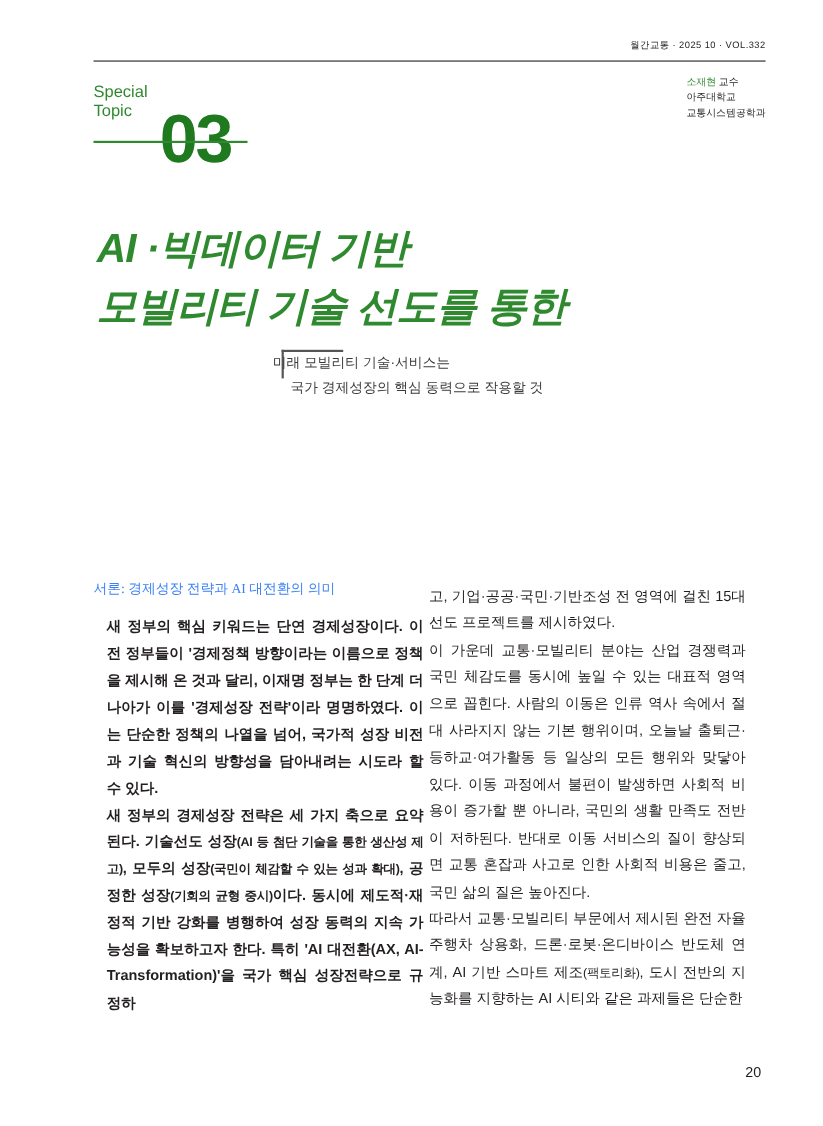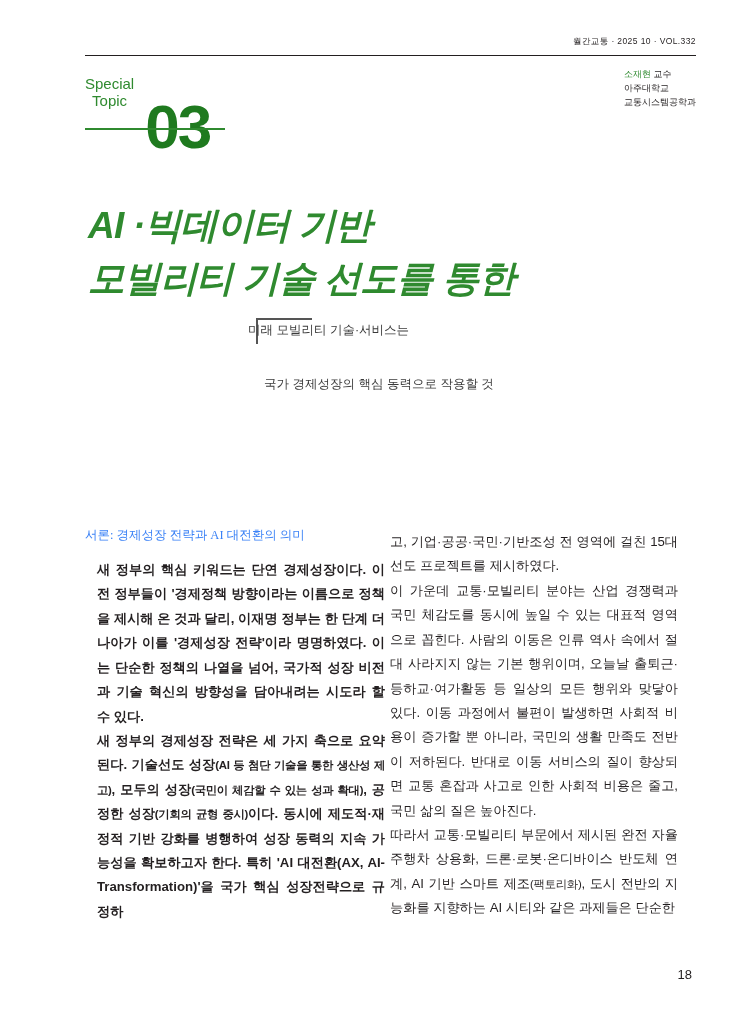--- a/index.html
+++ b/index.html
@@ -28,21 +28,20 @@
   
   .topic-wrap {
     position:absolute; top:66px; left:85px;
     display:flex; align-items:flex-start;
   }
   .topic-label {
     color:#2f8a2f;
     font-size:15px; line-height:1.12;
     font-family:"Liberation Sans",sans-serif;
     padding-top:10px;
-    text-align:center;
   }
   .topic-label span { display:block; }
   .topic-number {
     color:#1f7a1f;
     font-size:62px; line-height:0.92;
     font-weight:bold; letter-spacing:-2px;
     margin-left:11px;
     font-family:"Liberation Sans",sans-serif;
     margin-top:32px;
   }
@@ -74,21 +73,21 @@
 
   
   .subtitle {
     position:absolute; top:320px; left:248px;
     font-size:12.5px; line-height:1.75;
     color:#3a3a3a;
     font-family:"Liberation Sans",sans-serif;
     white-space:nowrap;
   }
   .sub-line { display:block; }
-  .sub-line.indent { padding-left:16px;margin-top:32px; }
+  .sub-line.indent { padding-left:16px; }
   .bracket-v {
     position:absolute; top:318px; left:256px;
     width:1.5px; height:26px; background:#555;
   }
   .bracket-h {
     position:absolute; top:318px; left:256px;
     width:56px; height:1.5px; background:#555;
   }
 
   
@@ -163,15 +162,15 @@
     <p>새 정부의 핵심 키워드는 단연 경제성장이다. 이전 정부들이 '경제정책 방향이라는 이름으로 정책을 제시해 온 것과 달리, 이재명 정부는 한 단계 더 나아가 이를 '경제성장 전략'이라 명명하였다. 이는 단순한 정책의 나열을 넘어, 국가적 성장 비전과 기술 혁신의 방향성을 담아내려는 시도라 할 수 있다.</p>
     <p><span>새 정부의 경제성장 전략은 세 가지 축으로 요약된다. 기술선도 성장</span><span class="paren">(AI 등 첨단 기술을 통한 생산성 제고)</span><span>, 모두의 성장</span><span class="paren">(국민이 체감할 수 있는 성과 확대)</span><span>, 공정한 성장</span><span class="paren">(기회의 균형 중시)</span><span>이다. 동시에 제도적·재정적 기반 강화를 병행하여 성장 동력의 지속 가능성을 확보하고자 한다. 특히 'AI 대전환(AX, AI-Transformation)'을 국가 핵심 성장전략으로 규정하</span></p>
   </div>
 
   <div class="col col-right">
     <p>고, 기업·공공·국민·기반조성 전 영역에 걸친 15대 선도 프로젝트를 제시하였다.</p>
     <p>이 가운데 교통·모빌리티 분야는 산업 경쟁력과 국민 체감도를 동시에 높일 수 있는 대표적 영역으로 꼽힌다. 사람의 이동은 인류 역사 속에서 절대 사라지지 않는 기본 행위이며, 오늘날 출퇴근·등하교·여가활동 등 일상의 모든 행위와 맞닿아 있다. 이동 과정에서 불편이 발생하면 사회적 비용이 증가할 뿐 아니라, 국민의 생활 만족도 전반이 저하된다. 반대로 이동 서비스의 질이 향상되면 교통 혼잡과 사고로 인한 사회적 비용은 줄고, 국민 삶의 질은 높아진다.</p>
     <p><span>따라서 교통·모빌리티 부문에서 제시된 완전 자율주행차 상용화, 드론·로봇·온디바이스 반도체 연계, AI 기반 스마트 제조</span><span class="paren">(팩토리화)</span><span>, 도시 전반의 지능화를 지향하는 AI 시티와 같은 과제들은 단순한</span></p>
   </div>
 
-  <div class="folio">18</div>
+  <div class="folio">20</div>
 
 </div>
 
 </body></html>

